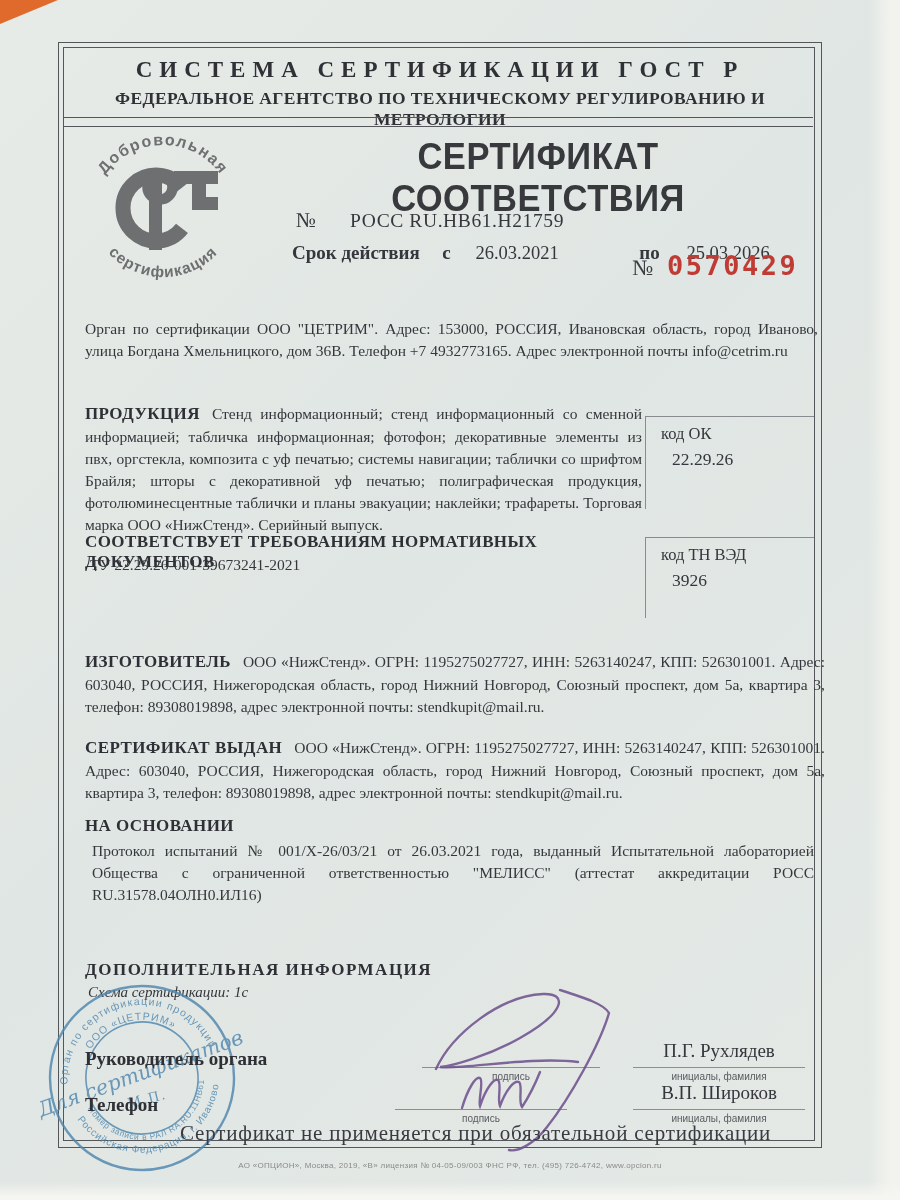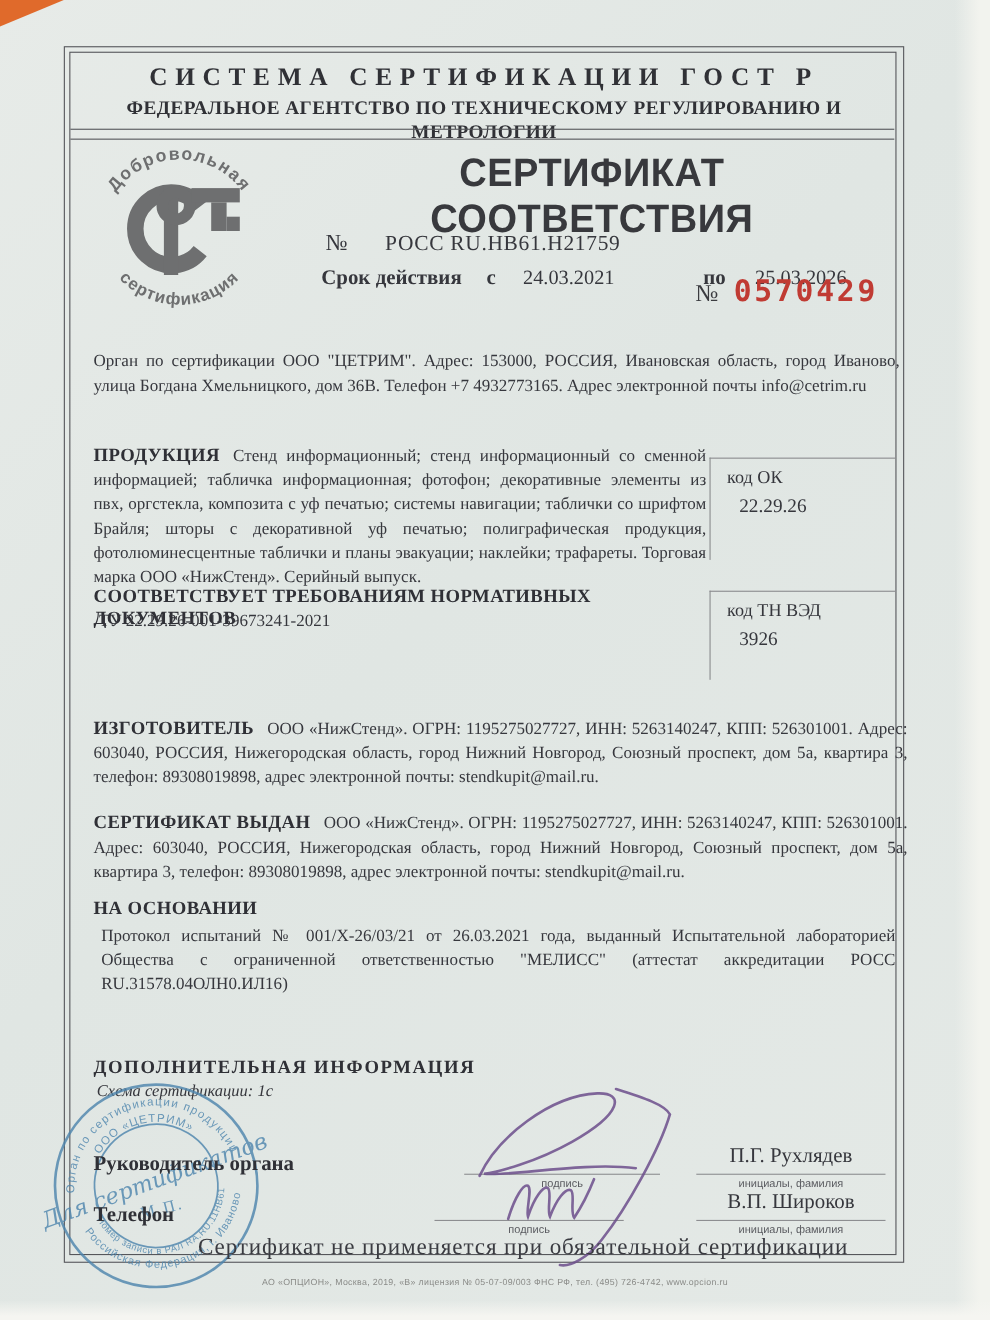--- a/index.html
+++ b/index.html
@@ -85,21 +85,21 @@
     <span>СЕРТИФИКАТ СООТВЕТСТВИЯ</span>
   </div>
 
   <div class="abs" style="left:296px;top:208px;">
     <span class="certno-label">№</span><span class="certno-value">РОСС RU.НВ61.Н21759</span>
   </div>
 
   <div class="abs validity" style="left:292px;top:242px;">
     <span class="b">Срок действия</span>
     <span class="b" style="margin-left:18px;">с</span>
-    <span style="margin-left:20px;">24.03.2021</span>
+    <span style="margin-left:20px;">26.03.2021</span>
     <span class="b" style="margin-left:76px;">по</span>
     <span style="margin-left:22px;">25.03.2026</span>
   </div>
 
   <div class="abs" style="left:632px;top:250px;">
     <span class="serial-label">№</span><span class="serial-value">0570429</span>
   </div>
 
   <p class="para abs" style="left:85px;top:318px;width:733px;">Орган по сертификации ООО "ЦЕТРИМ". Адрес: 153000, РОССИЯ, Ивановская область, город Иваново, улица Богдана Хмельницкого, дом 36В. Телефон +7 4932773165. Адрес электронной почты info@cetrim.ru</p>
 
@@ -176,15 +176,15 @@
   <svg class="abs" style="left:0;top:0;pointer-events:none;" width="900" height="1200" viewBox="0 0 900 1200">
     <g fill="none" stroke="#6d4f8c" stroke-width="2.4" stroke-linecap="round" opacity="0.85">
       <path d="M 436 1069 C 452 1034, 500 996, 543 994 C 568 993, 566 1012, 520 1038 C 488 1056, 452 1066, 440 1067 C 462 1070, 530 1056, 578 1062"></path>
       <path d="M 462 1108 C 468 1088, 476 1076, 480 1078 C 484 1081, 478 1100, 480 1106 C 486 1088, 494 1078, 498 1080 C 502 1083, 497 1100, 500 1106 C 506 1090, 514 1080, 519 1082 C 523 1085, 518 1102, 522 1107 C 528 1098, 536 1082, 540 1072"></path>
       <path d="M 560 990 C 585 998, 604 1004, 609 1013 C 600 1044, 570 1098, 547 1127 C 534 1144, 518 1152, 509 1150"></path>
     </g>
   </svg>
 
   <div class="abs footer-note" style="left:180px;top:1121px;">Сертификат не применяется при обязательной сертификации</div>
 
-  <div class="abs print-info">АО «ОПЦИОН», Москва, 2019, «В»     лицензия № 05-07-09/003 ФНС РФ, тел. (495) 726-4742, www.opcion.ru</div>
+  <div class="abs print-info">АО «ОПЦИОН», Москва, 2019, «В»     лицензия № 04-05-09/003 ФНС РФ, тел. (495) 726-4742, www.opcion.ru</div>
 
 </div>
 
 </body></html>

